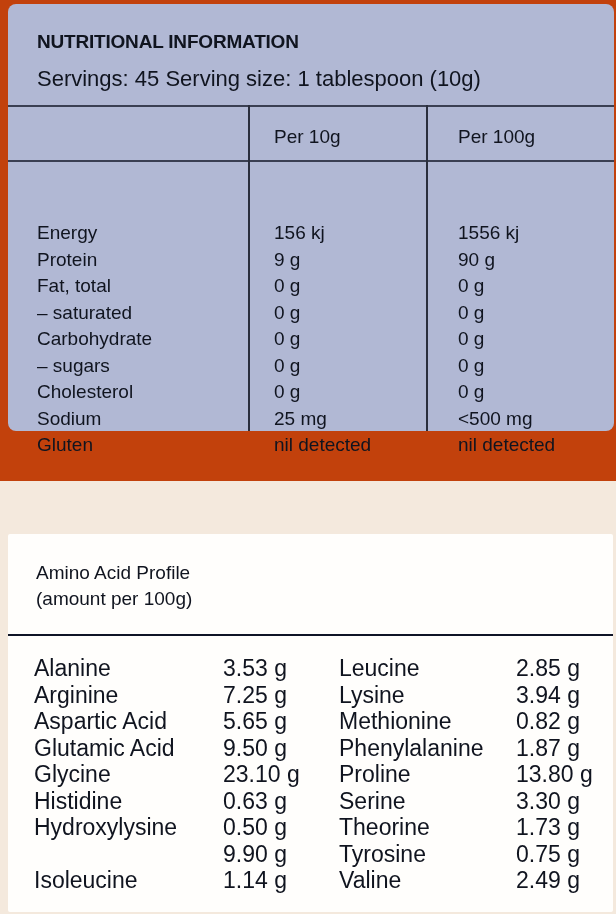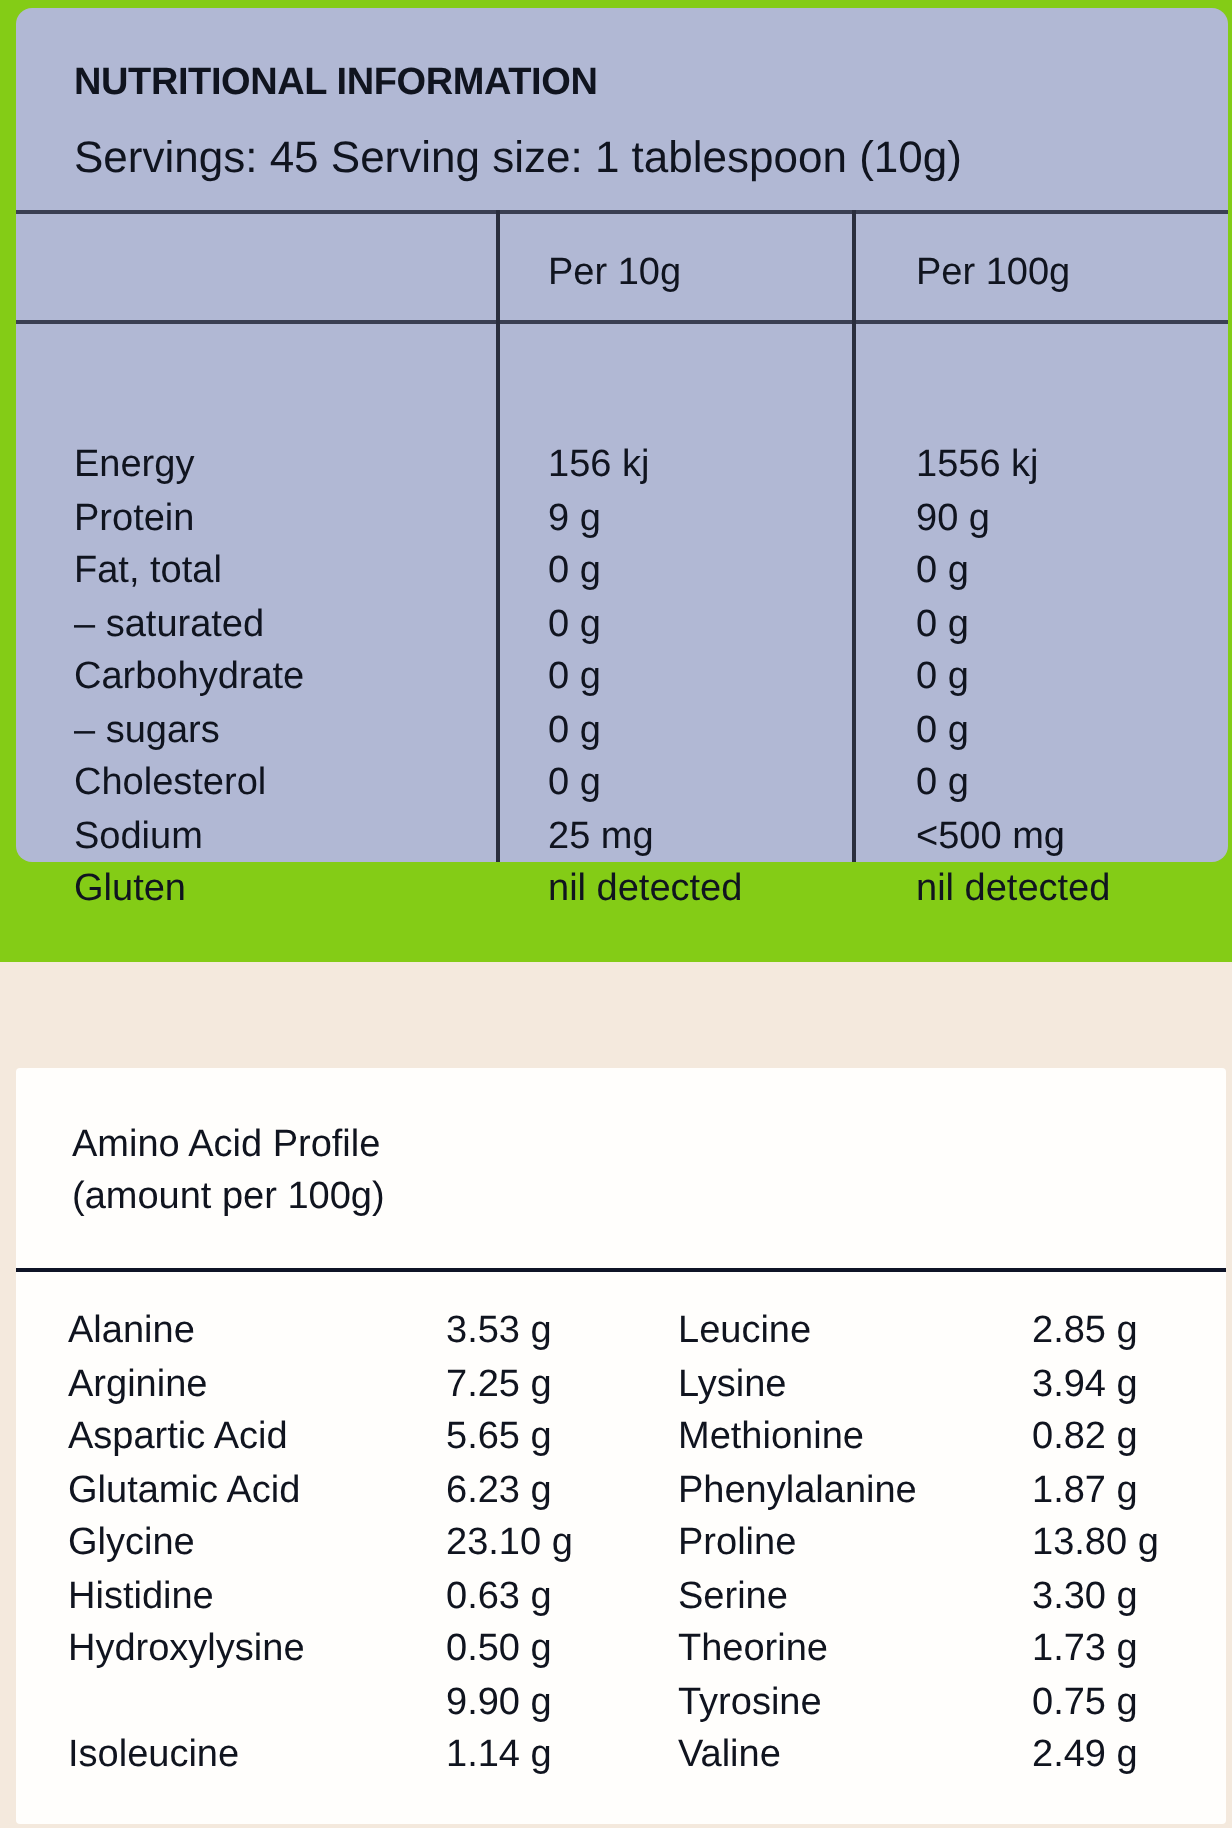--- a/index.html
+++ b/index.html
@@ -5,21 +5,21 @@
   * { box-sizing: border-box; margin: 0; padding: 0; }
   html, body { width: 616px; height: 914px; overflow: hidden; }
   body {
     font-family: "Liberation Sans", "DejaVu Sans", sans-serif;
     color: #10141f;
     background: #f4e9dd;
     position: relative;
   }
   .top-band {
     position: absolute; left: 0; top: 0; width: 616px; height: 481px;
-    background: #84cc16;
+    background: #c2410c;
   }
   .nutri-card {
     position: absolute; left: 8px; top: 4px; width: 606px; height: 427px;
     background: #b1b8d4;
     border-radius: 8px;
   }
   .nutri-title {
     position: absolute; left: 29px; top: 27px;
     font-size: 19px; font-weight: bold; letter-spacing: -0.2px;
   }
@@ -49,21 +49,21 @@
     background: #fffefc;
     border-radius: 2px;
   }
   .amino-title {
     position: absolute; left: 28px; top: 26px; font-size: 19px; line-height: 26px;
   }
   .amino-line {
     position: absolute; left: 0; top: 100px; width: 605px; height: 2px; background: #0f1426;
   }
   .arow {
-    position: absolute; left: 0; width: 481px; height: 26.5px; font-size: 19px;
+    position: absolute; left: 0; width: 481px; height: 26.5px; font-size: 23px;
   }
   .arow span { position: absolute; top: 0; white-space: nowrap; }
   .a1 { left: 26px; }
   .a2 { left: 215px; }
   .a3 { left: 331px; }
   .a4 { left: 508px; }
 </style>
 </head>
 <body>
 
@@ -148,21 +148,21 @@
     <span class="a4">3.94 g</span>
   </div>
   <div class="arow" style="top:174px">
     <span class="a1">Aspartic Acid</span>
     <span class="a2">5.65 g</span>
     <span class="a3">Methionine</span>
     <span class="a4">0.82 g</span>
   </div>
   <div class="arow" style="top:200.5px">
     <span class="a1">Glutamic Acid</span>
-    <span class="a2">6.23 g</span>
+    <span class="a2">9.50 g</span>
     <span class="a3">Phenylalanine</span>
     <span class="a4">1.87 g</span>
   </div>
   <div class="arow" style="top:227px">
     <span class="a1">Glycine</span>
     <span class="a2">23.10 g</span>
     <span class="a3">Proline</span>
     <span class="a4">13.80 g</span>
   </div>
   <div class="arow" style="top:253.5px">

